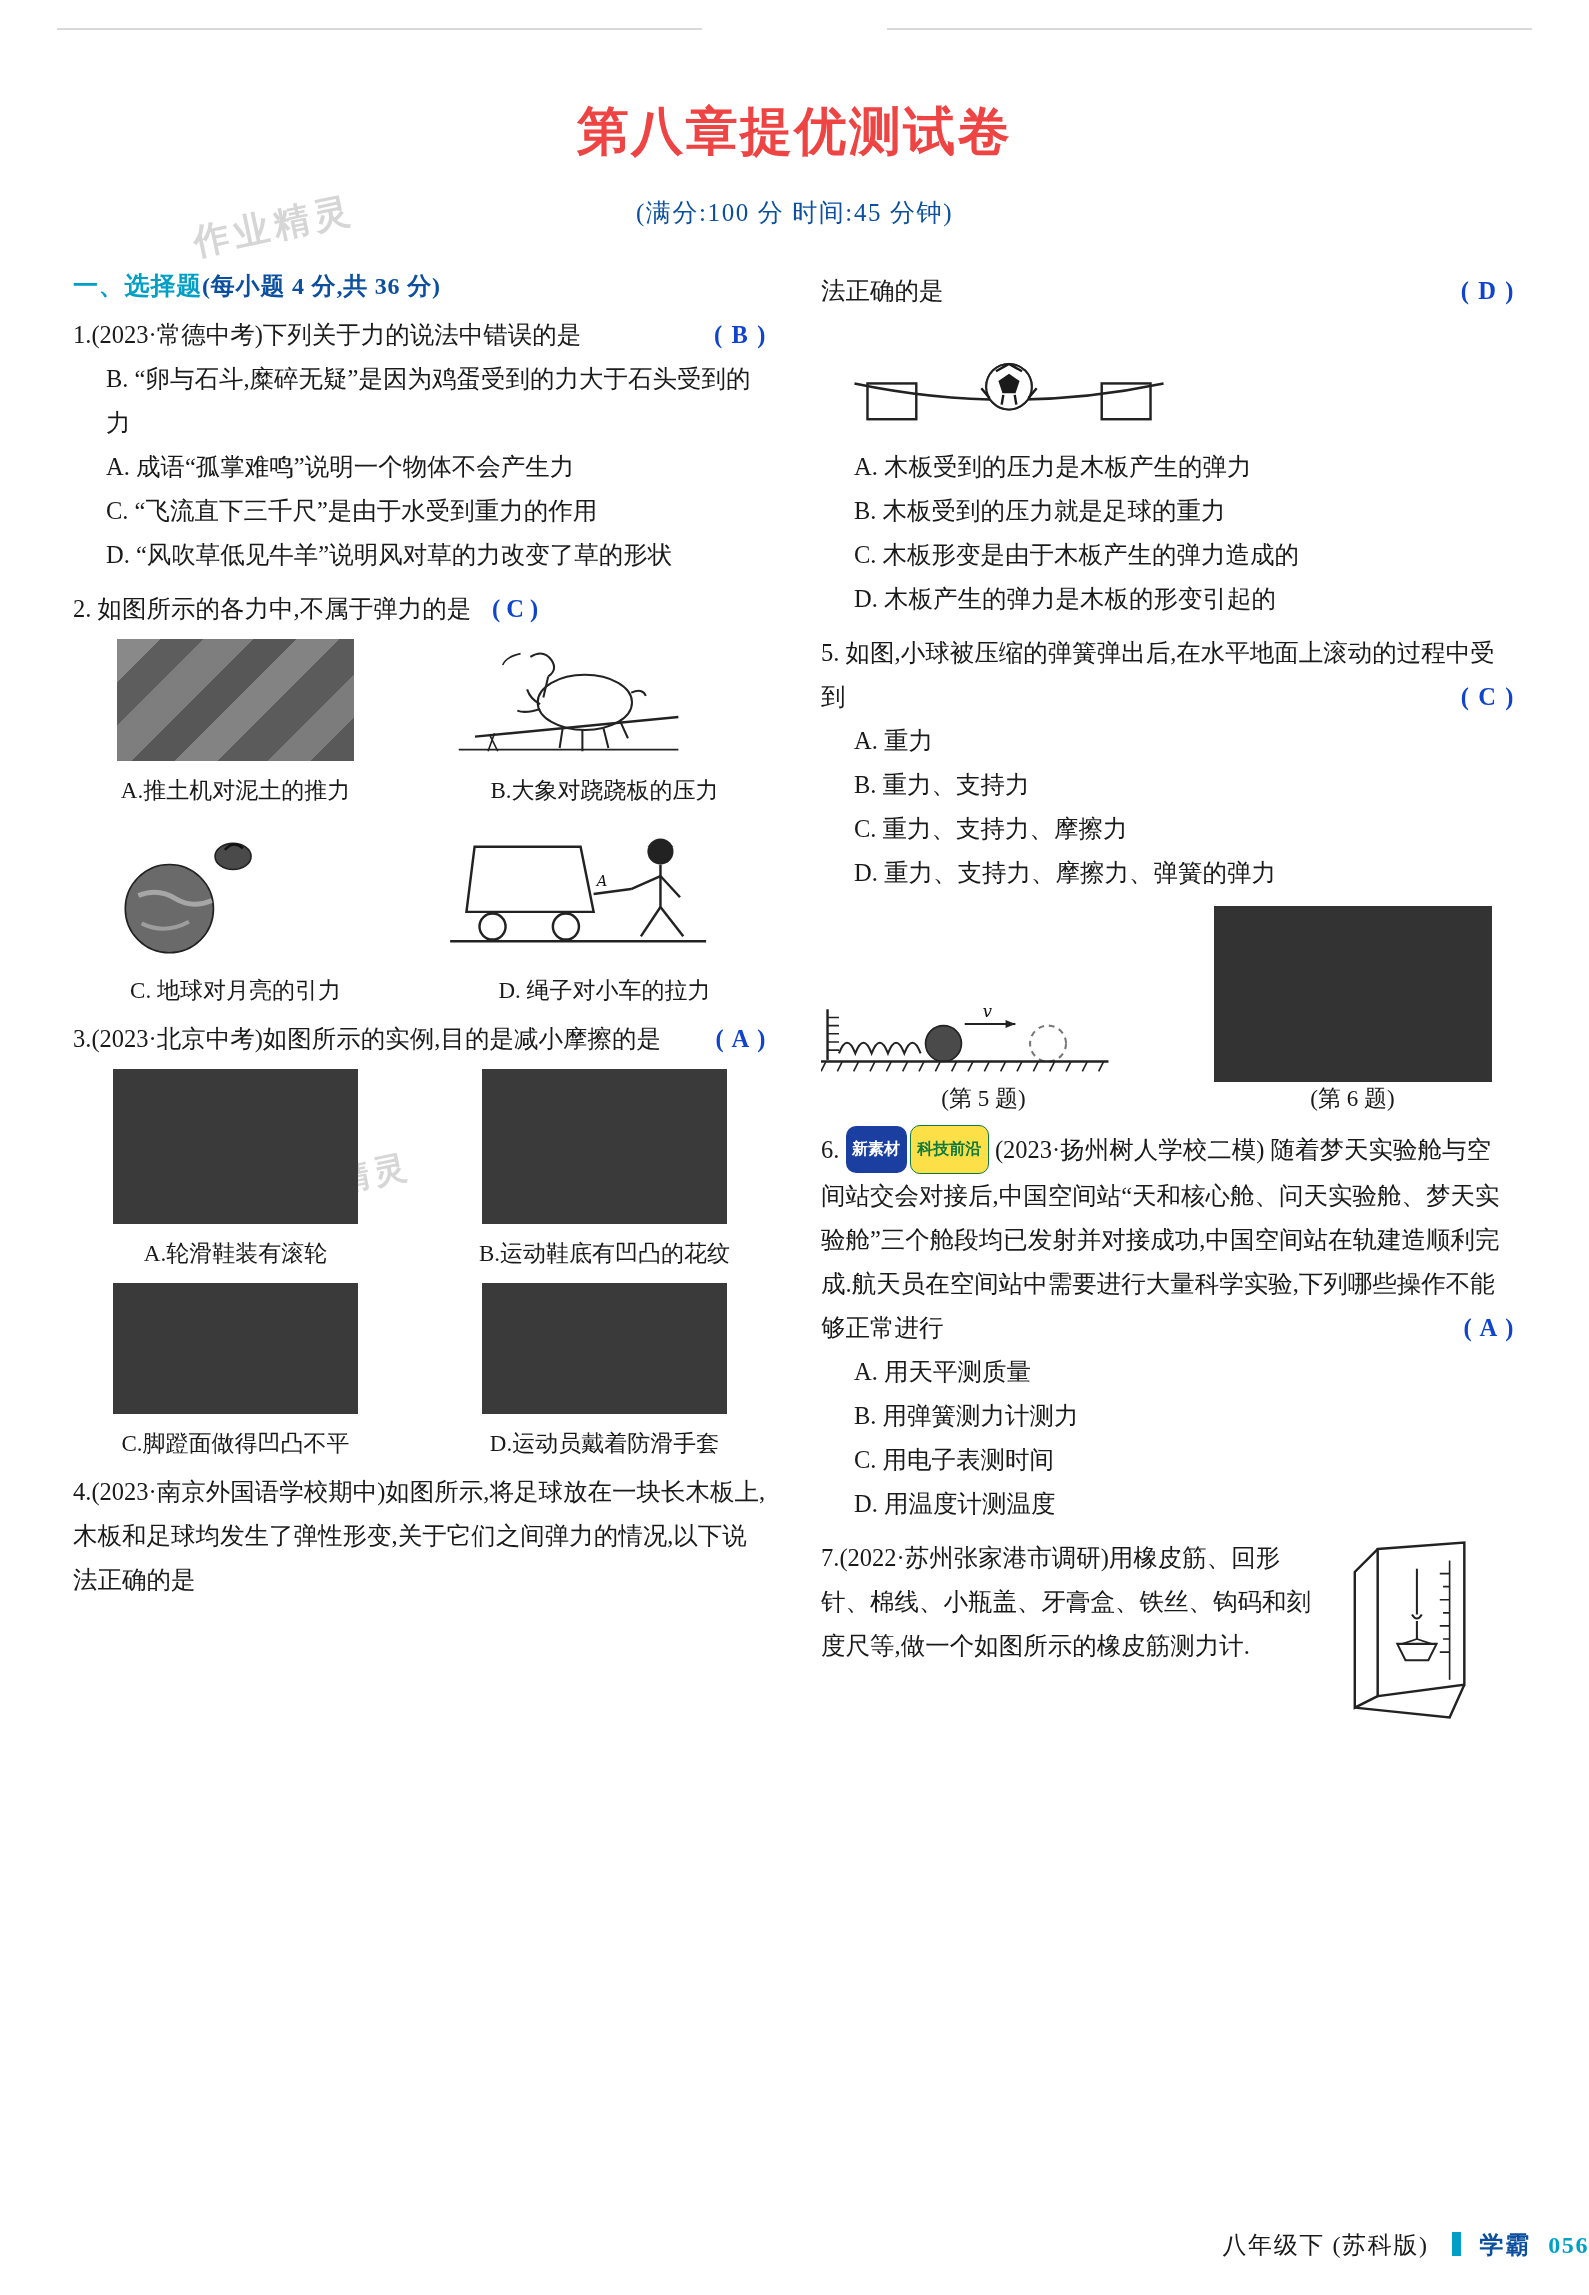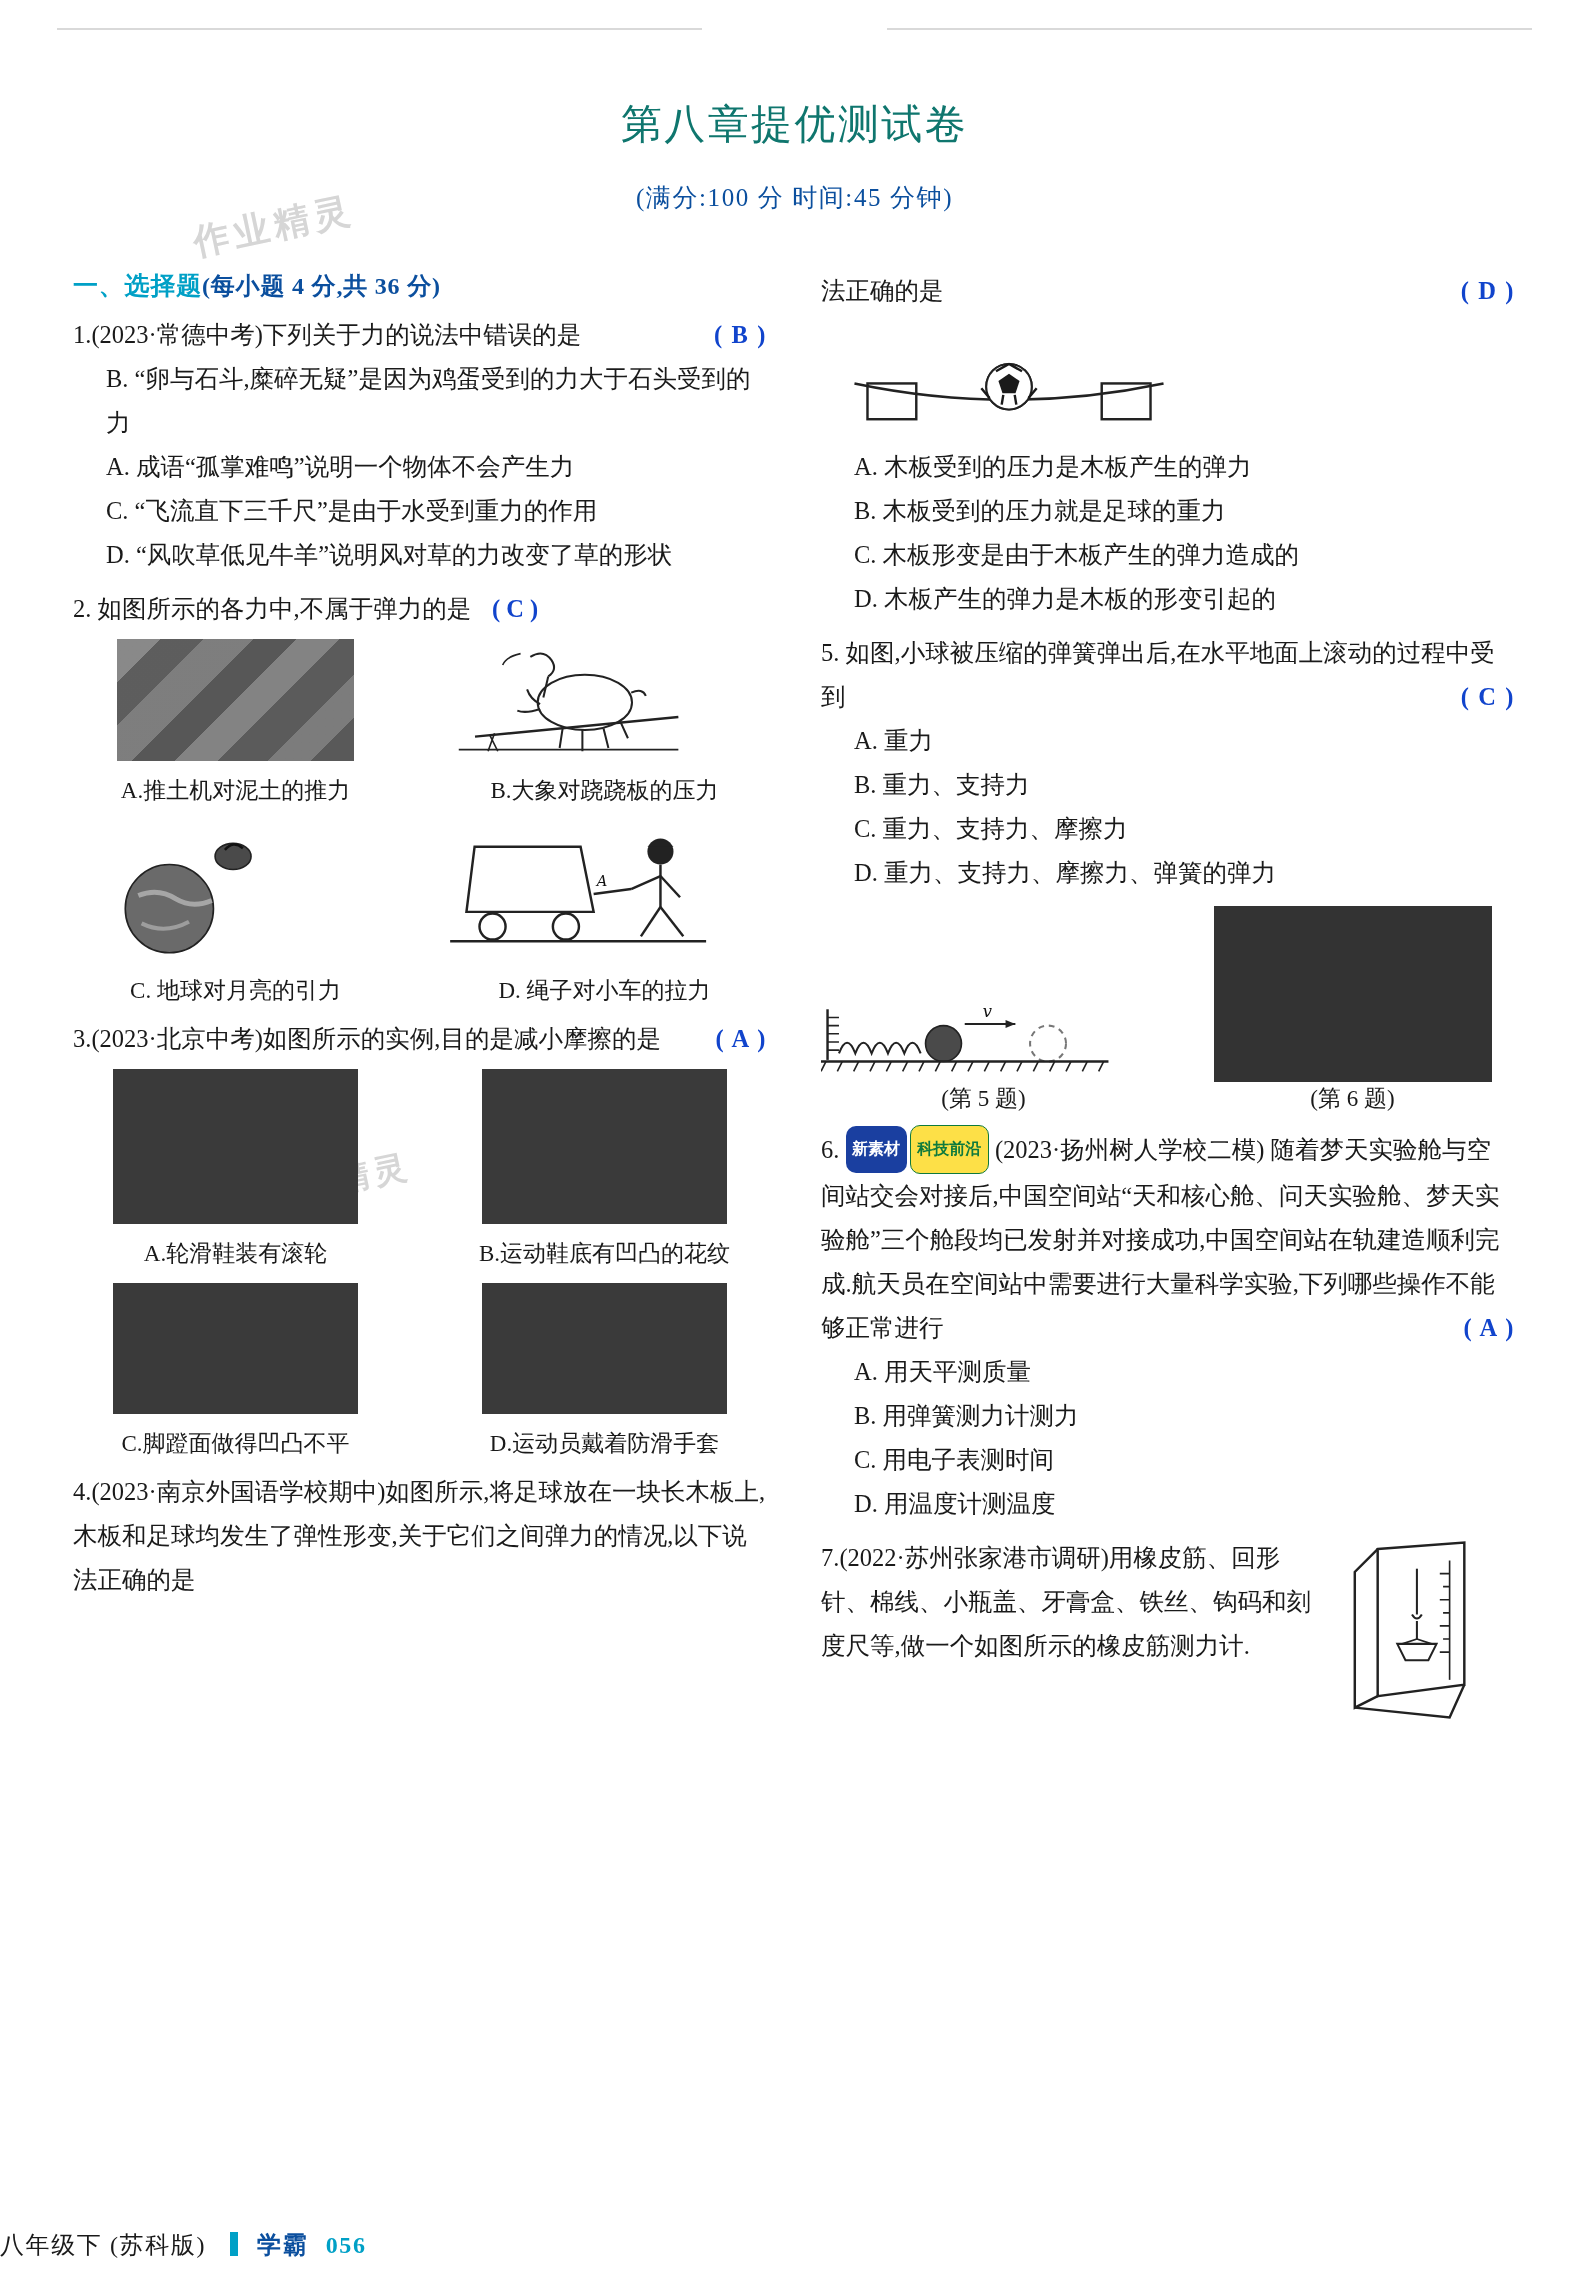--- a/index.html
+++ b/index.html
@@ -29,23 +29,23 @@
     top: 28px;
     height: 1.6px;
     background: #d9d9d9;
   }
   .top-rule.l { left: 57px; width: 645px; }
   .top-rule.r { right: 57px; width: 645px; }
 
   .title {
     text-align: center;
     font-family: "DejaVu Serif", serif;
-    font-weight: normal;
-    font-size: 41px;
-    color: #0f766e;
+    font-weight: bold;
+    font-size: 52px;
+    color: #ef4444;
     letter-spacing: 2.4px;
     margin-top: 64px;
   }
   .subtitle {
     text-align: center;
     font-size: 25px;
     color: #0b4f9e;
     margin-top: 29px;
     letter-spacing: 1.6px;
   }
@@ -142,21 +142,21 @@
     vertical-align: 3.3px;
   }
   .tag-blue { background: #1a3fa0; color: #fff; }
   .tag-green { background: #fde047; color: #0f7a3d; border: 1.6px solid #0f7a3d; margin-left: 3.3px; }
 
   .footer {
     position: absolute;
     left: 0;
     bottom: 34px;
     width: 1589px;
-    text-align: left;
+    text-align: right;
     font-size: 24px;
     letter-spacing: 1.6px;
   }
   .footer .bar {
     display: inline-block;
     width: 8.2px; height: 24.5px;
     background: #00a0c6;
     vertical-align: -3.3px;
     margin: 0 11.4px 0 16.3px;
   }

